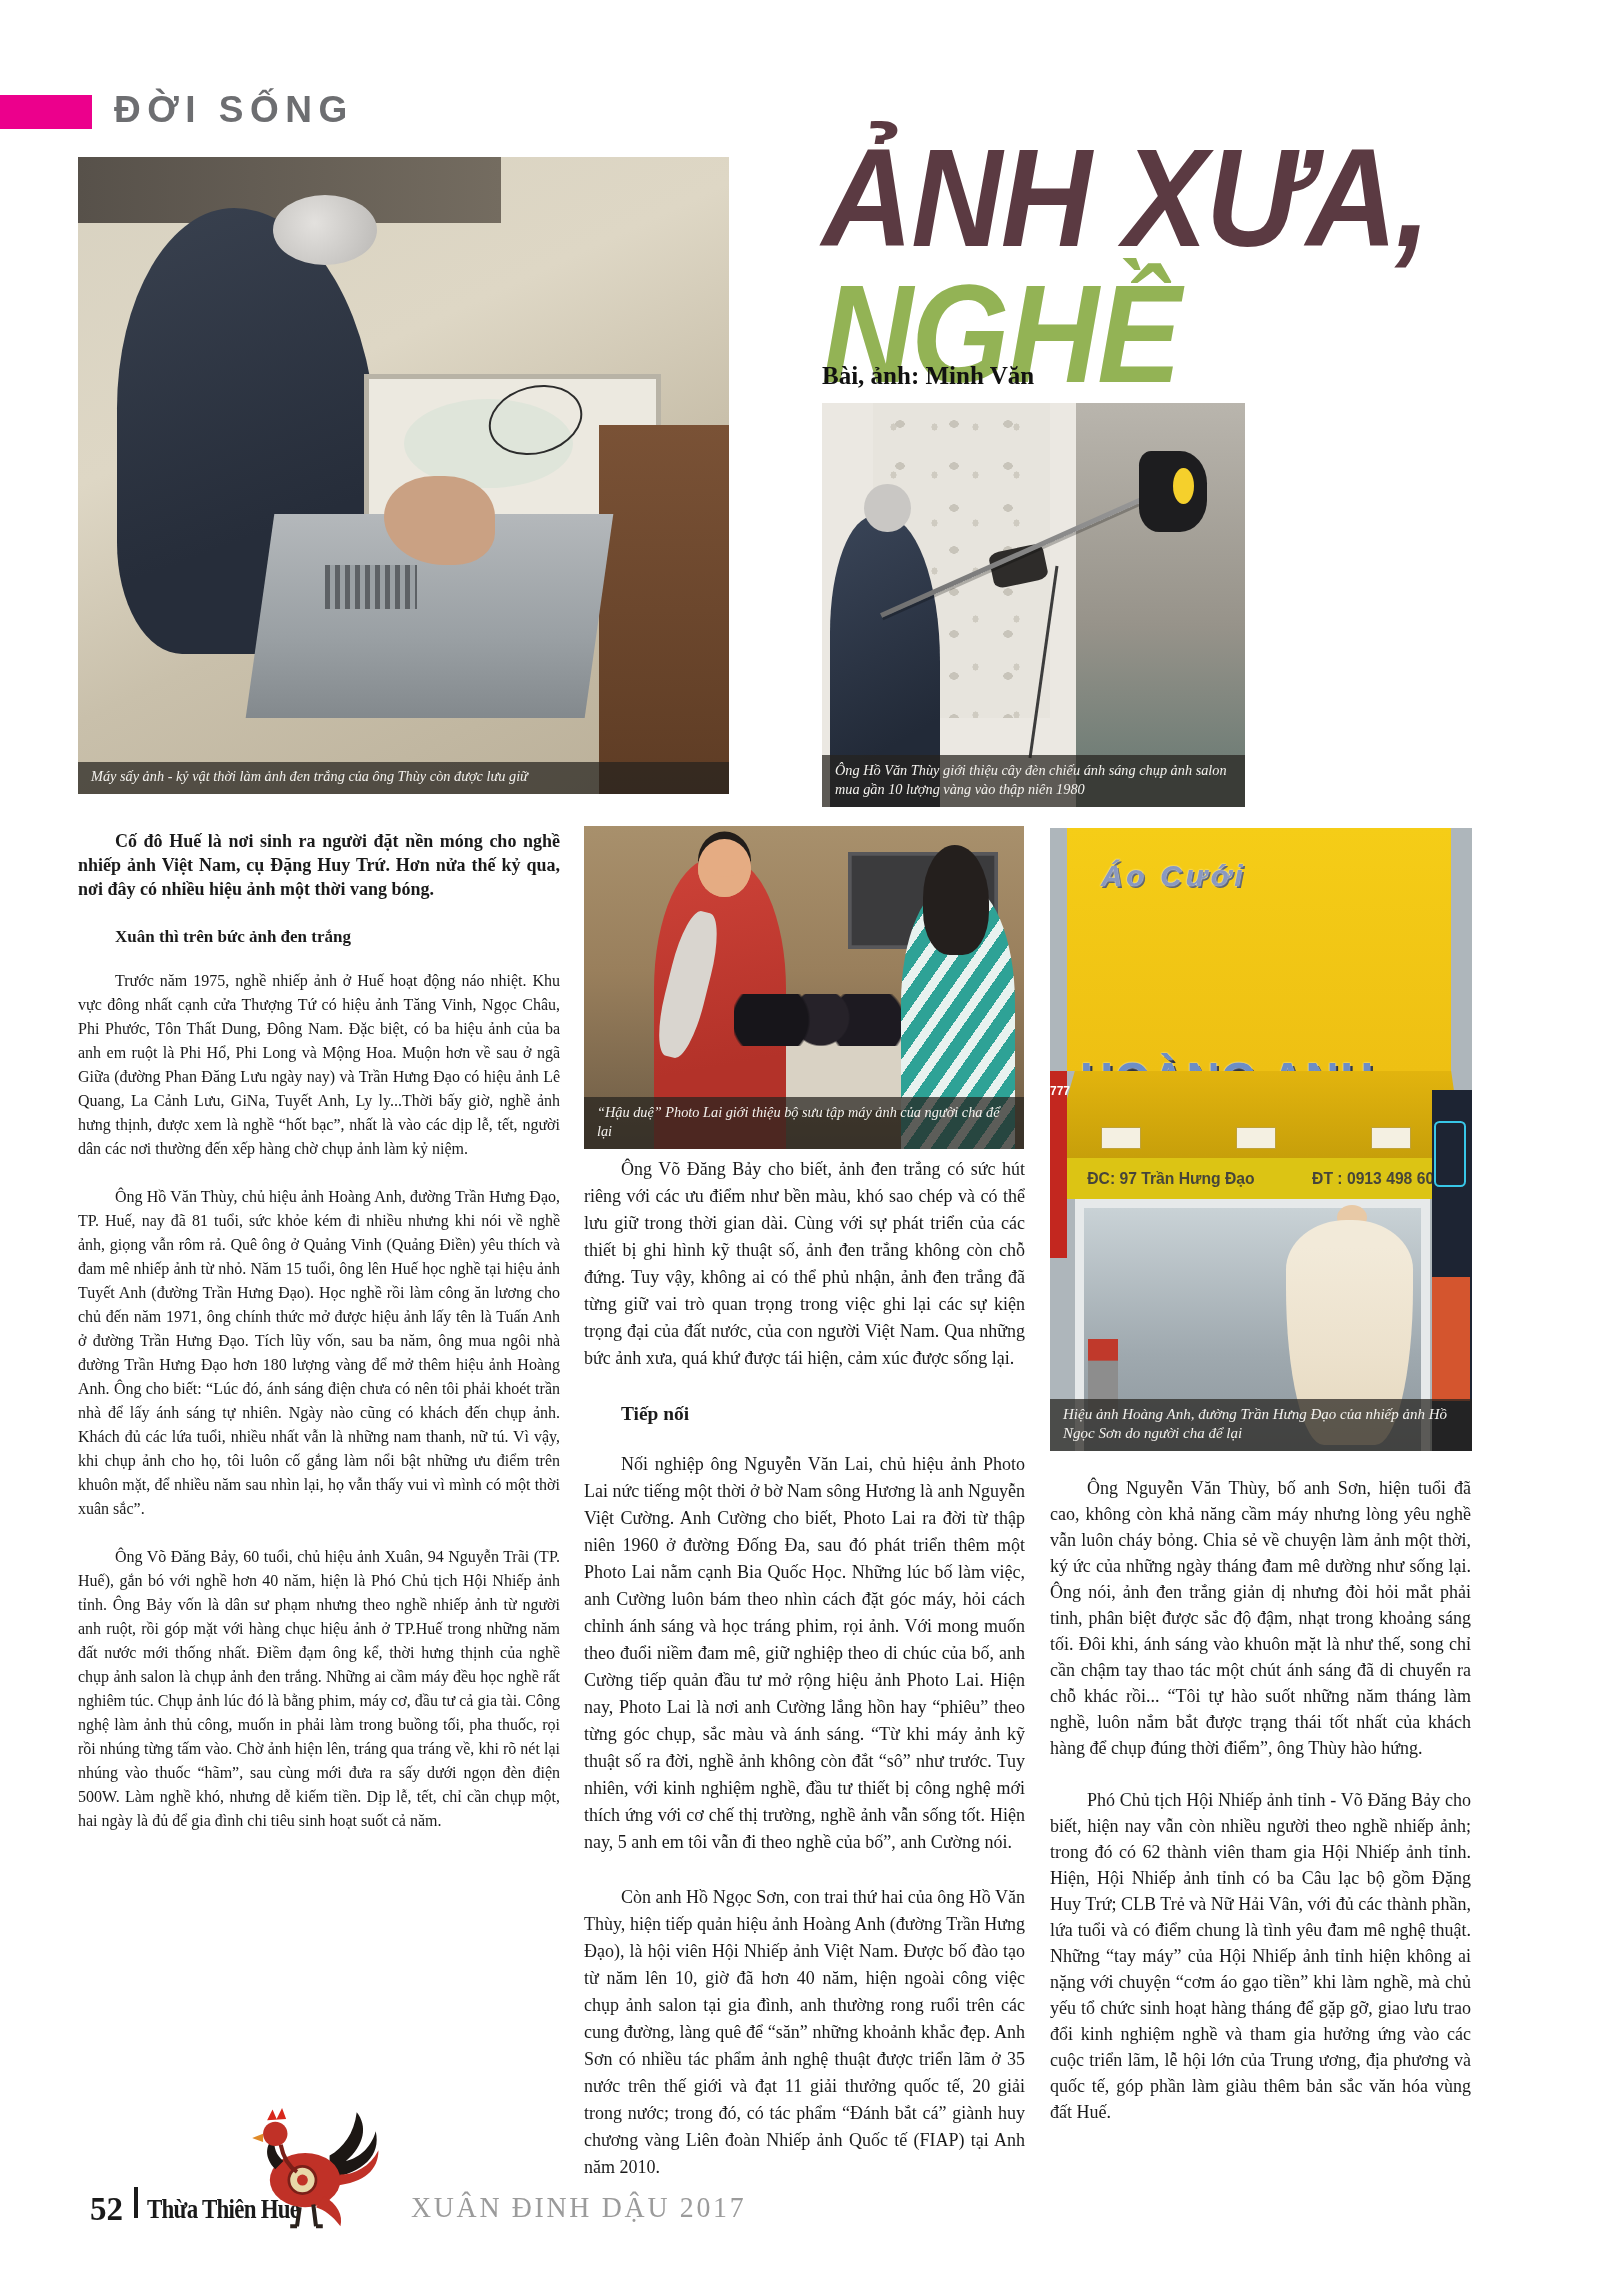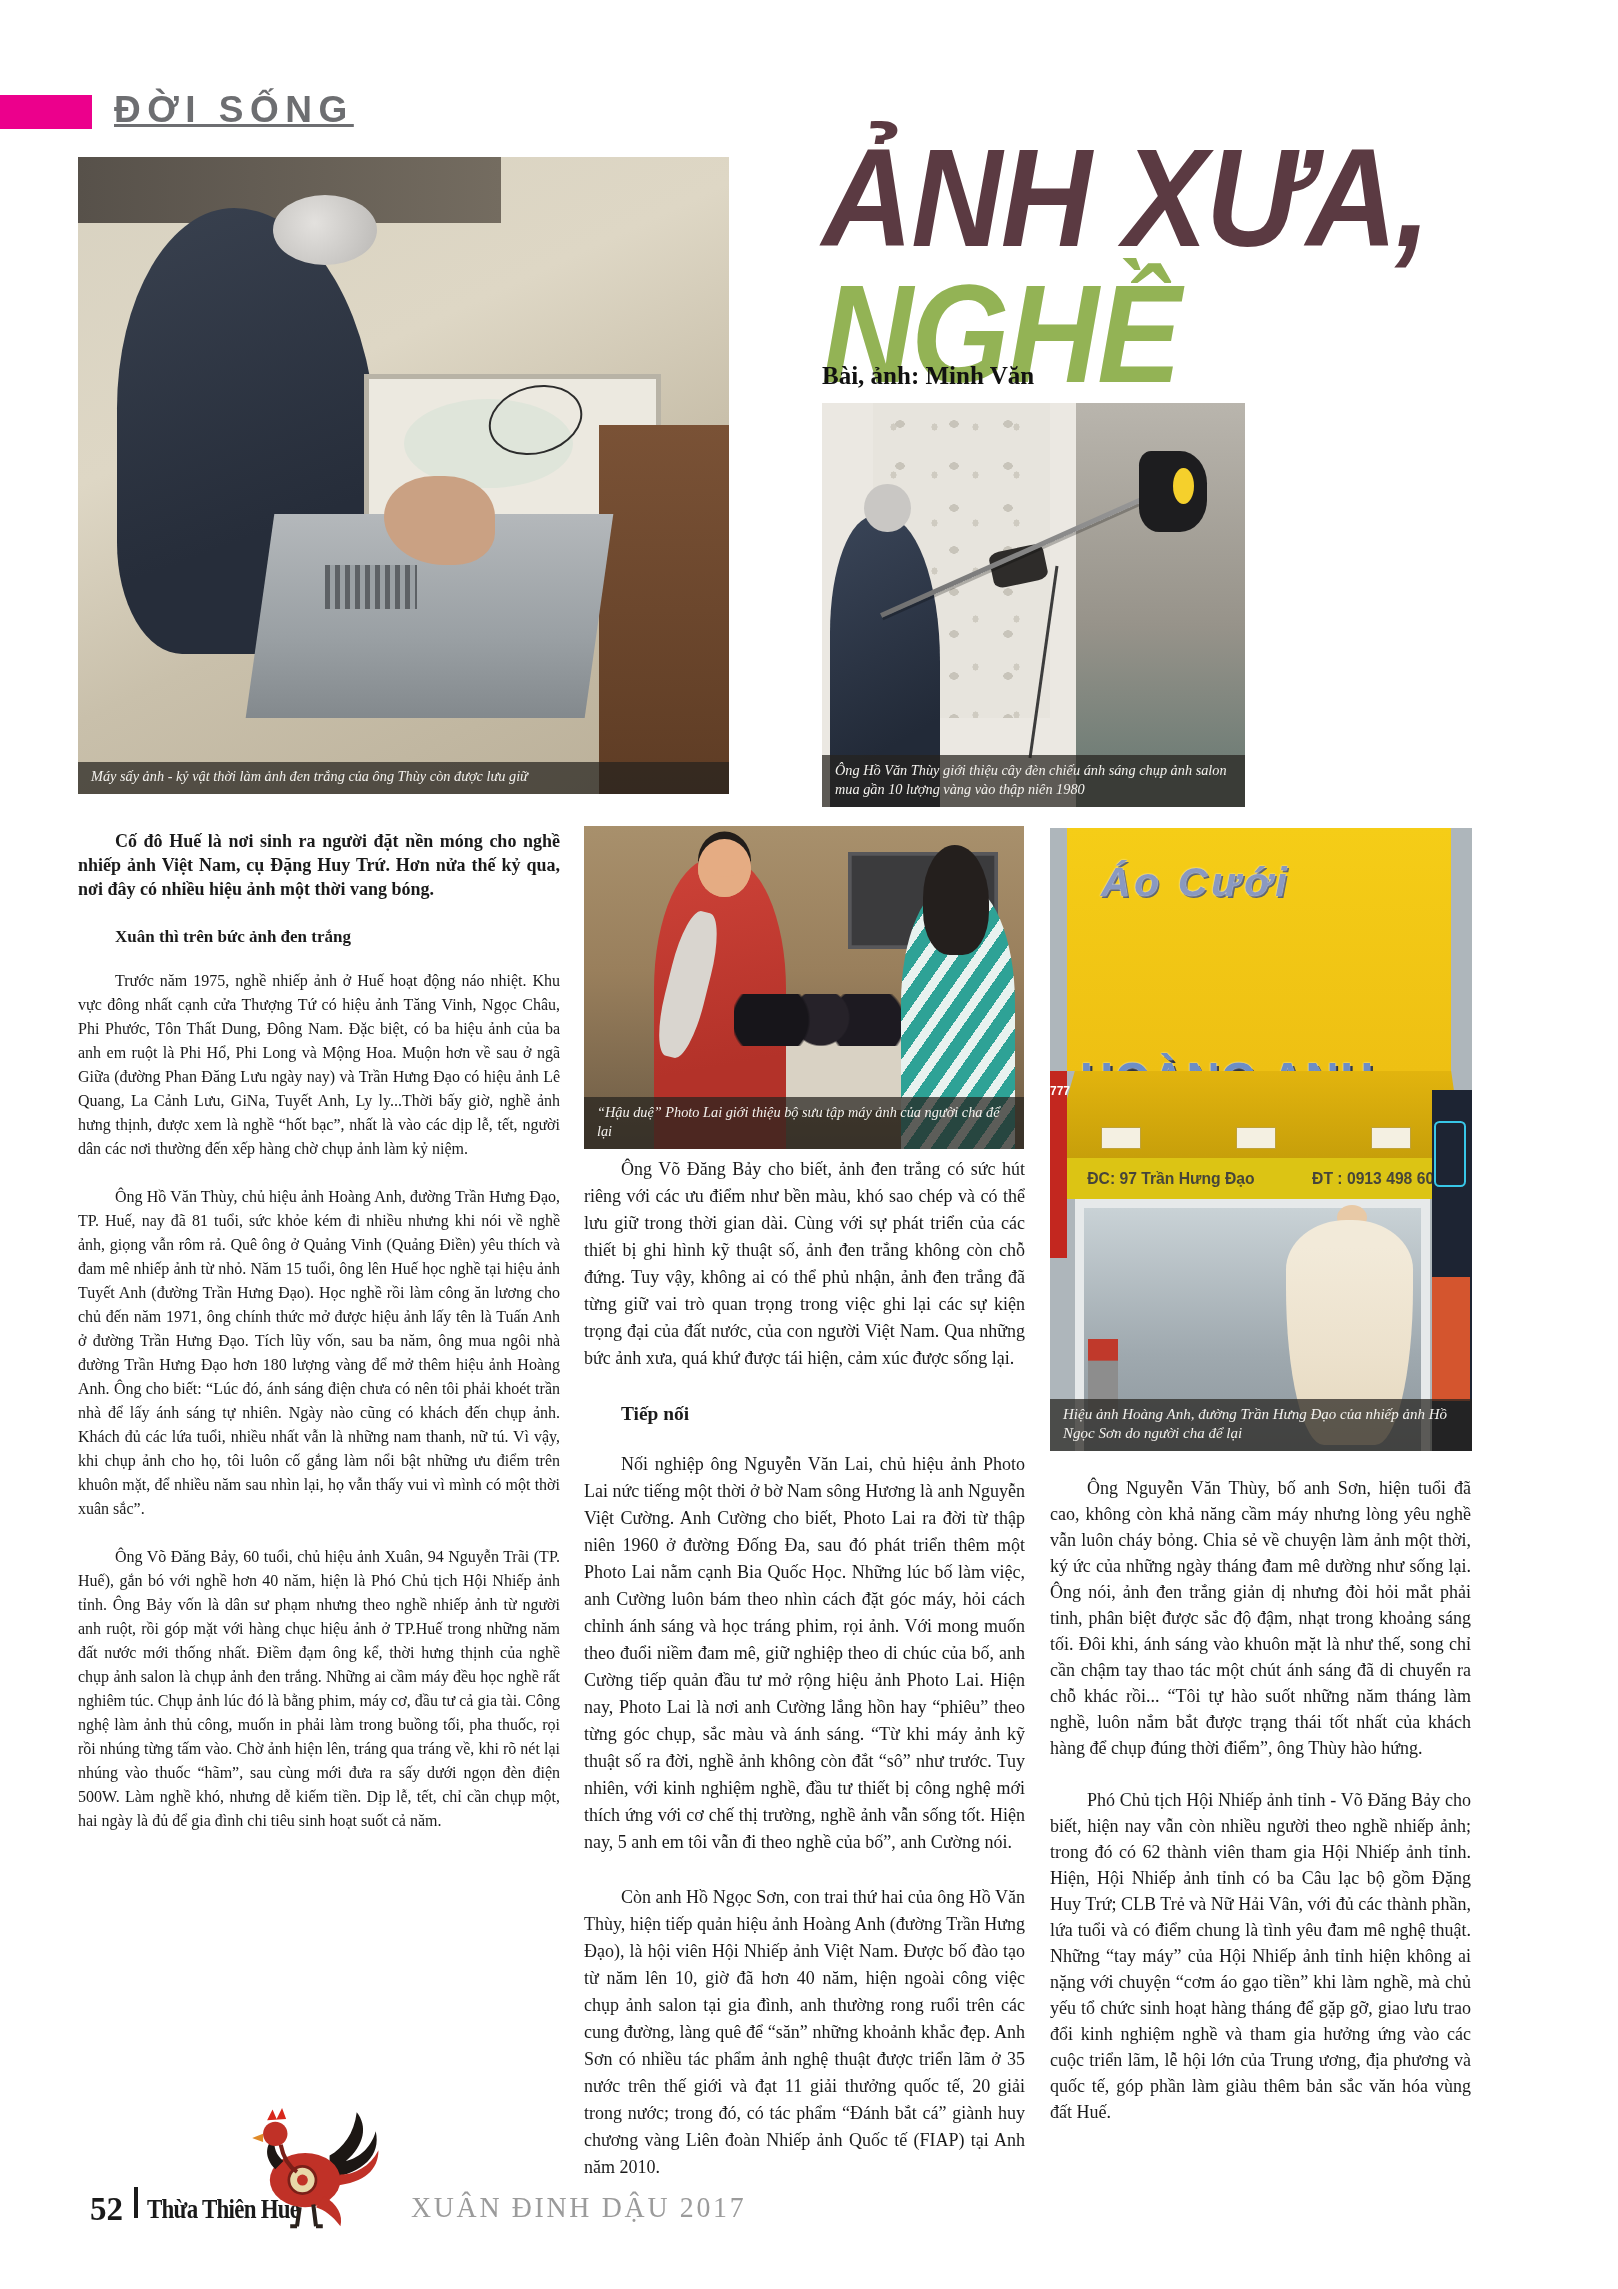--- a/index.html
+++ b/index.html
@@ -6,21 +6,21 @@
   .page{
     position:relative;width:1619px;height:2290px;background:#ffffff;
     font-family:"Liberation Serif",serif;color:#1a1a1a;overflow:hidden;
     margin:0 auto;
   }
   
   .accent-bar{position:absolute;left:0;top:95px;width:92px;height:34px;background:#ec008c;}
   .section-label{
     position:absolute;left:114px;top:89px;
     font-family:"Liberation Sans",sans-serif;font-weight:bold;font-size:37px;
-    letter-spacing:6.5px;color:#6d6e71;text-decoration:underline;
+    letter-spacing:6.5px;color:#6d6e71;
   }
   
   .photo{position:absolute;overflow:hidden;}
   .photo .caption{
     position:absolute;left:0;right:0;bottom:0;
     background:rgba(38,35,30,0.72);color:#f4f2ee;
     font-style:italic;font-size:14.3px;line-height:19.4px;
     padding:5.5px 13px 7.4px 13px;
   }
   
@@ -56,21 +56,21 @@
   .p3-man-stripe{position:absolute;left:19%;top:26%;width:9%;height:46%;border-radius:40%;background:#d9d5cf;transform:rotate(14deg);}
   .p3-man-head{position:absolute;left:26%;top:4%;width:12%;height:18%;border-radius:50%;background:#e5ac83;box-shadow:inset 0 -20px 0 0 #e5ac83,0 -7.4px 0 0 #221d1a;}
   .p3-girl{position:absolute;right:2%;top:18%;width:26%;height:82%;border-radius:45% 45% 0 0;
     background:repeating-linear-gradient(125deg,#2ea296 0 13px,#e8f2ef 13px 22px);}
   .p3-girl-hair{position:absolute;right:8%;top:6%;width:15%;height:34%;border-radius:48% 52% 40% 40%;background:#241f1d;}
   .p3-counter{position:absolute;left:30%;top:62%;width:48%;height:26%;background:#d9d2c4;border-radius:5.5px;}
   .p3-cameras{position:absolute;left:34%;top:52%;width:38%;height:16%;background:radial-gradient(circle at 22% 50%,#17151a 28%,transparent 30%),radial-gradient(circle at 52% 45%,#262229 30%,transparent 32%),radial-gradient(circle at 80% 55%,#1d1a21 26%,transparent 28%);}
   
   .photo-shop{left:1050px;top:828px;width:422px;height:623px;background:#aeb6bb;}
   .p4-sign{position:absolute;left:4%;right:5%;top:0;height:39%;background:linear-gradient(180deg,#f5cd17,#eec013);}
-  .p4-script{font-family:"Liberation Sans",sans-serif;font-style:italic;font-weight:bold;font-size:41px;color:#8a99c0;
+  .p4-script{font-family:"Liberation Sans",sans-serif;font-style:italic;font-weight:bold;font-size:30px;color:#8a99c0;
     position:absolute;left:12%;top:5%;letter-spacing:3.7px;text-shadow:0 0 1.8px #fff,1.8px 1.8px 0 #5a6171;}
   .p4-name{font-family:"Liberation Sans",sans-serif;font-weight:bold;font-size:48px;color:#6d8ec5;
     position:absolute;left:7%;top:36%;letter-spacing:1.8px;transform:scaleX(.95);transform-origin:left;
     text-shadow:0 0 1.8px #ffffff,2.8px 2.8px 0 #2c3242;}
   .p4-awning{position:absolute;left:0;right:2%;top:39%;height:14%;background:linear-gradient(180deg,#e2b40e,#c79f0a);
     clip-path:polygon(6% 0,97% 0,100% 100%,0 100%);}
   .p4-lamp{position:absolute;width:9%;height:3.2%;background:#f4f0e2;border:1.8px solid #bfa23a;top:48%;}
   .p4-addrbar{position:absolute;left:0;right:2%;top:53%;height:6.5%;background:#dcc414;
     font-family:"Liberation Sans",sans-serif;font-weight:bold;font-size:15.7px;color:#46453a;}
   .p4-addr{position:absolute;left:9%;top:30%;}

